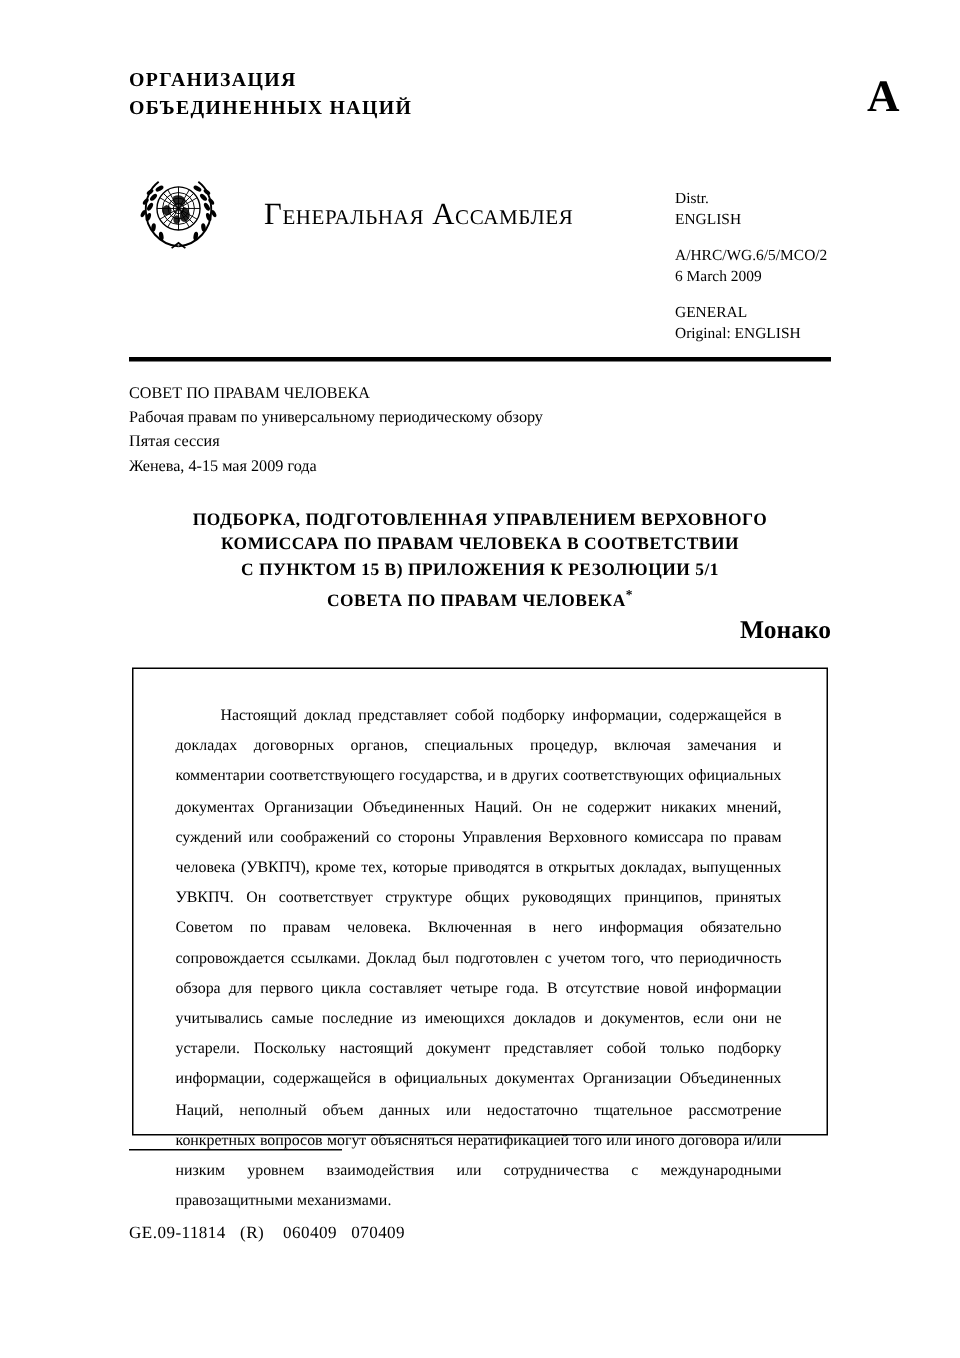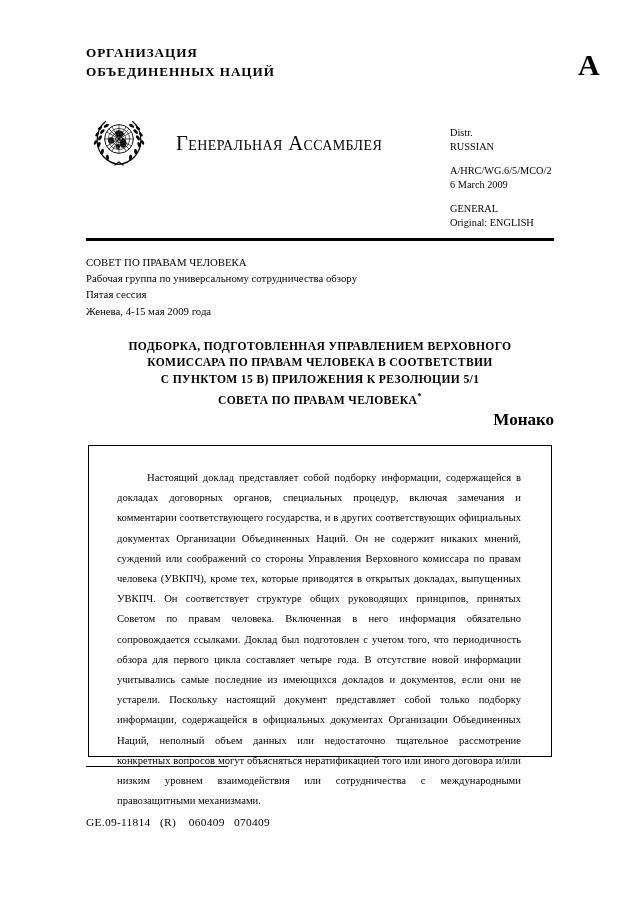--- a/index.html
+++ b/index.html
@@ -255,37 +255,37 @@
           <path d="M42 86 L50 80 L58 86"></path>
         </g>
       </svg>
     </div>
     <div class="assembly-title">Генеральная Ассамблея</div>
   </div>
 
   <div class="distr">
     <div class="grp">
       <div>Distr.</div>
-      <div>RUSSIAN</div>
+      <div>ENGLISH</div>
     </div>
     <div class="grp">
       <div>A/HRC/WG.6/5/MCO/2</div>
       <div>6 March 2009</div>
     </div>
     <div class="grp">
       <div>GENERAL</div>
       <div>Original:  ENGLISH</div>
     </div>
   </div>
 
   <div class="rule-thick"></div>
 
   <div class="council">
     <div>СОВЕТ ПО ПРАВАМ ЧЕЛОВЕКА</div>
-    <div>Рабочая группа по универсальному сотрудничества обзору</div>
+    <div>Рабочая правам по универсальному периодическому обзору</div>
     <div>Пятая сессия</div>
     <div>Женева, 4-15 мая 2009 года</div>
   </div>
 
   <div class="doc-title"><span>ПОДБОРКА, ПОДГОТОВЛЕННАЯ УПРАВЛЕНИЕМ ВЕРХОВНОГО
 КОМИССАРА ПО ПРАВАМ ЧЕЛОВЕКА В СООТВЕТСТВИИ
 С ПУНКТОМ 15 В) ПРИЛОЖЕНИЯ К РЕЗОЛЮЦИИ 5/1
 СОВЕТА ПО ПРАВАМ ЧЕЛОВЕКА</span><sup>*</sup></div>
 
   <div class="country">Монако</div>

